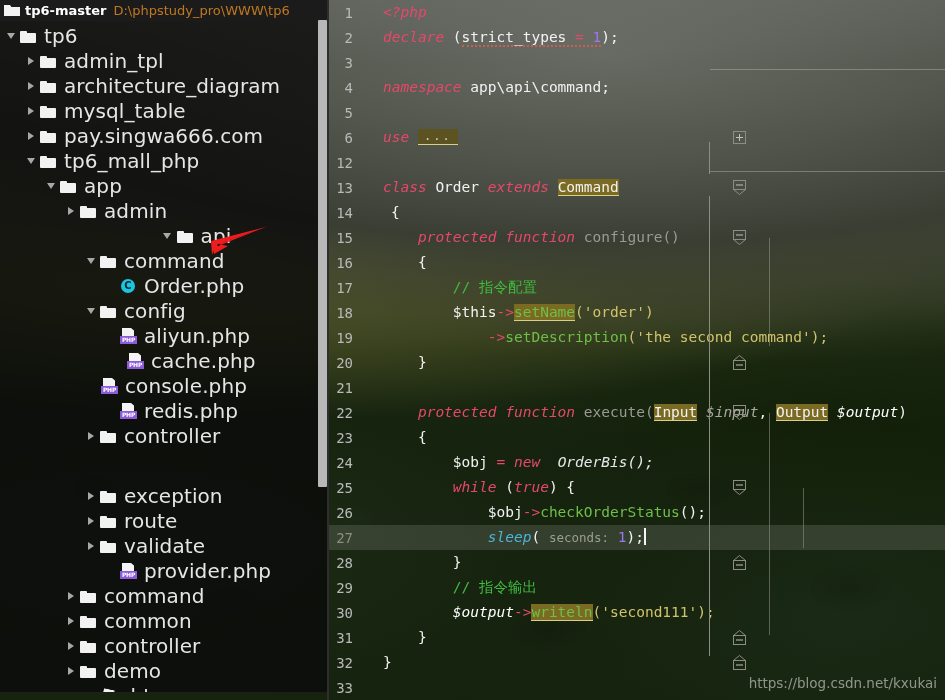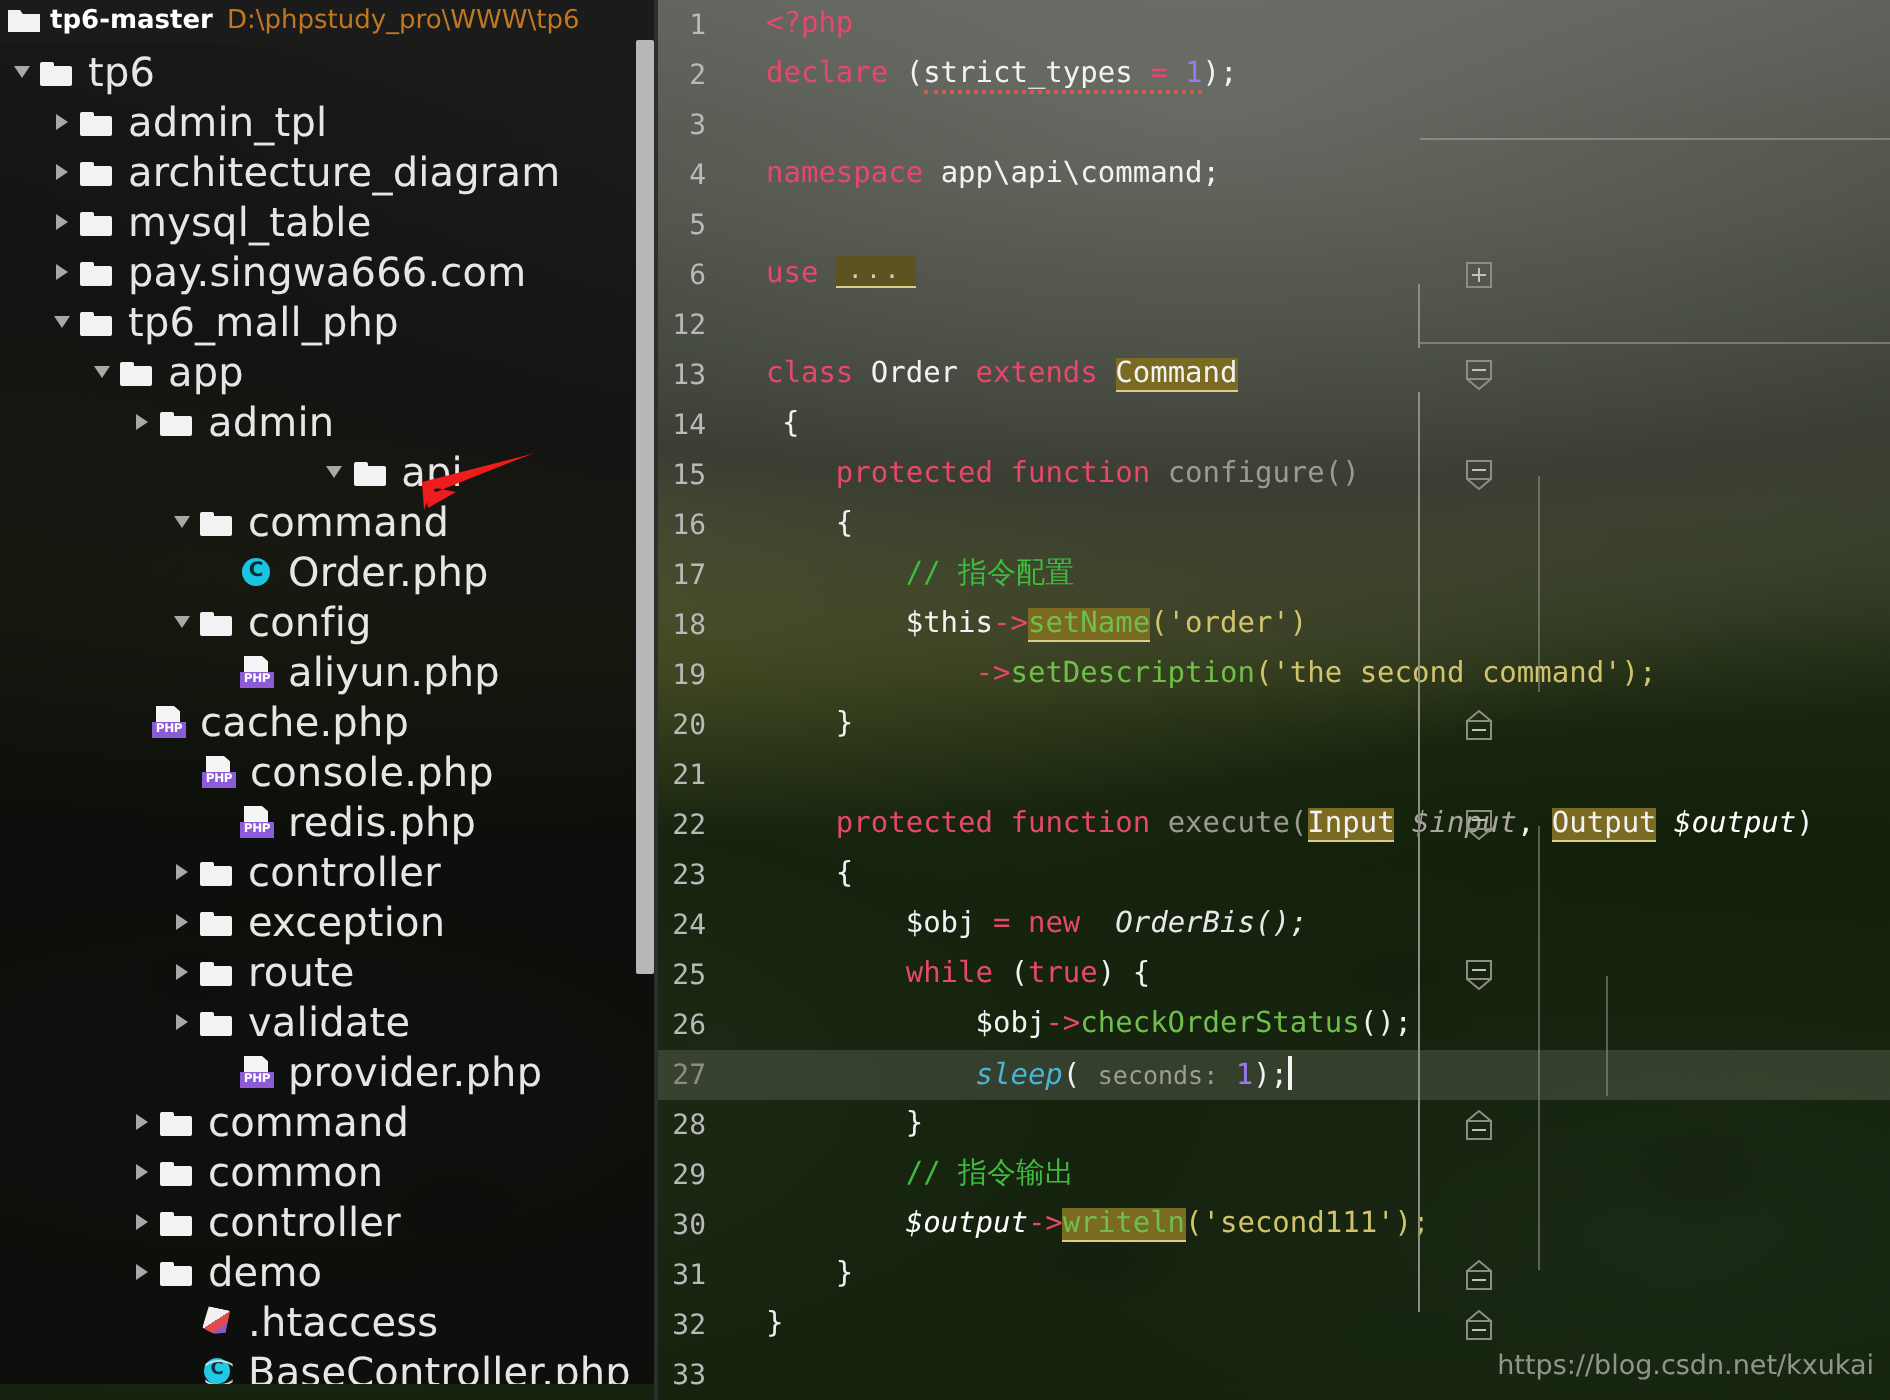--- a/index.html
+++ b/index.html
@@ -354,21 +354,21 @@
   }
   .fold-arrow {
     position: absolute;
     left: 374px; top: 5px;
     width: 13px; height: 15px;
     z-index: 3;
   }
   .fold-arrow svg { display: block; }
 
   
-  .kw       { color: #e5486b; }
+  .kw       { color: #e5486b; font-style: italic; }
   .plain    { color: #f2f2f2; }
   .fn       { color: #9a9a92; }
   .fn-green { color: #6fbf4a; }
   .str      { color: #d1c36b; }
   .num      { color: #9a77ef; }
   .comment  { color: #3fbb3f; }
   .var      { color: #f2f2f2; }
   .varorange{ color: #ffffff; font-style: italic; margin-top: 16px; }
   .varital  { color: #a8a8a0; font-style: italic; }
   .ident-it { color: #e8e8e8; font-style: italic; }
@@ -505,41 +505,41 @@
         <div class="tree-row" style="padding-left: 84px;">
           <span class="twisty expanded"></span>
           <span class="ico folder"></span>
           <span class="tree-label">config</span>
         </div>
         <div class="tree-row" style="padding-left: 104px;">
           <span class="twisty none"></span>
           <span class="ico php"></span>
           <span class="tree-label">aliyun.php</span>
         </div>
-        <div class="tree-row" style="padding-left: 60px; text-align: right;">
+        <div class="tree-row" style="padding-left: 111px; text-align: right;">
           <span class="twisty none"></span>
           <span class="ico php"></span>
           <span class="tree-label">cache.php</span>
         </div>
         <div class="tree-row" style="padding-left: 85px;">
           <span class="twisty none"></span>
           <span class="ico php"></span>
           <span class="tree-label">console.php</span>
         </div>
         <div class="tree-row" style="padding-left: 104px;">
           <span class="twisty none"></span>
           <span class="ico php"></span>
           <span class="tree-label">redis.php</span>
         </div>
         <div class="tree-row" style="padding-left: 84px;">
           <span class="twisty collapsed"></span>
           <span class="ico folder"></span>
           <span class="tree-label">controller</span>
         </div>
-        <div class="tree-row" style="padding-left: 84px;">
+        <div class="tree-row" style="padding-left: 84px; margin-top: 35px;">
           <span class="twisty collapsed"></span>
           <span class="ico folder"></span>
           <span class="tree-label">exception</span>
         </div>
         <div class="tree-row" style="padding-left: 84px;">
           <span class="twisty collapsed"></span>
           <span class="ico folder"></span>
           <span class="tree-label">route</span>
         </div>
         <div class="tree-row" style="padding-left: 84px;">

